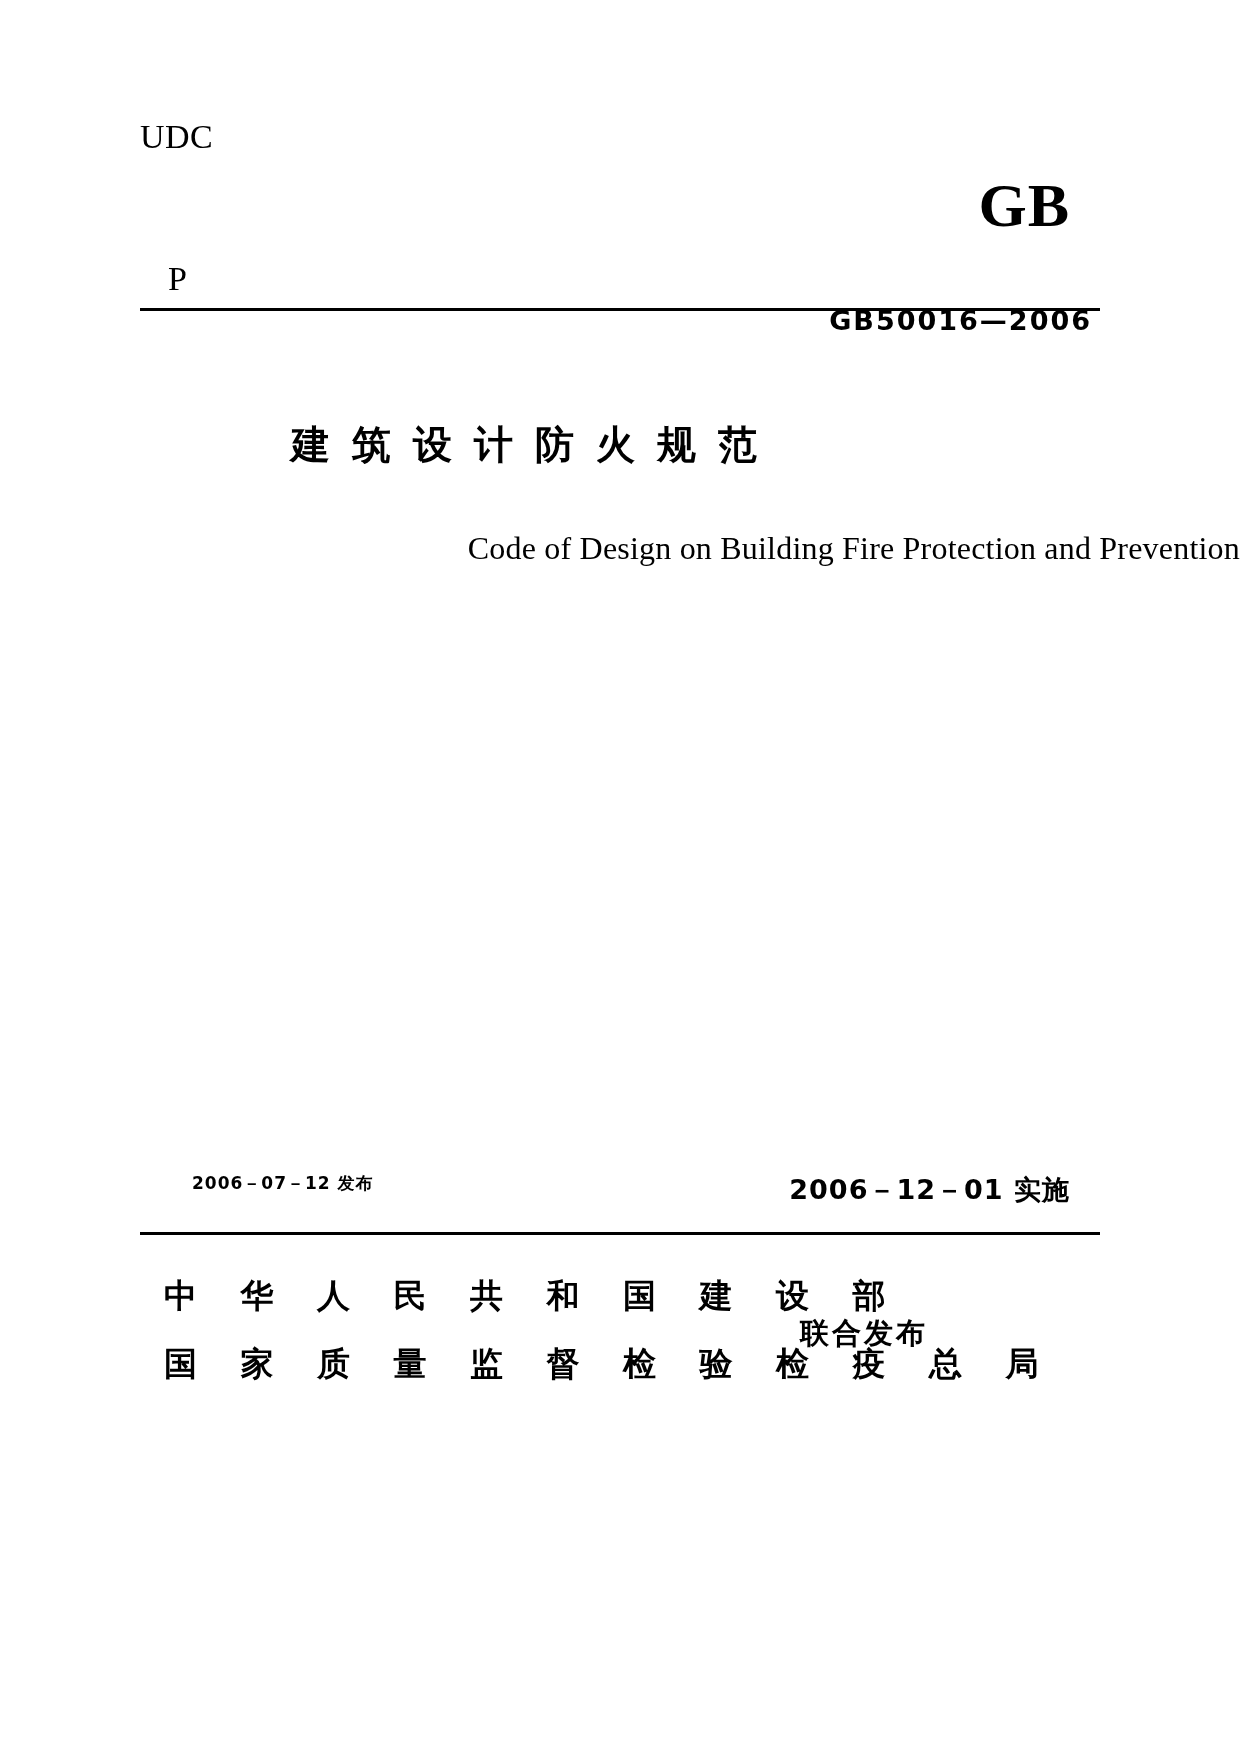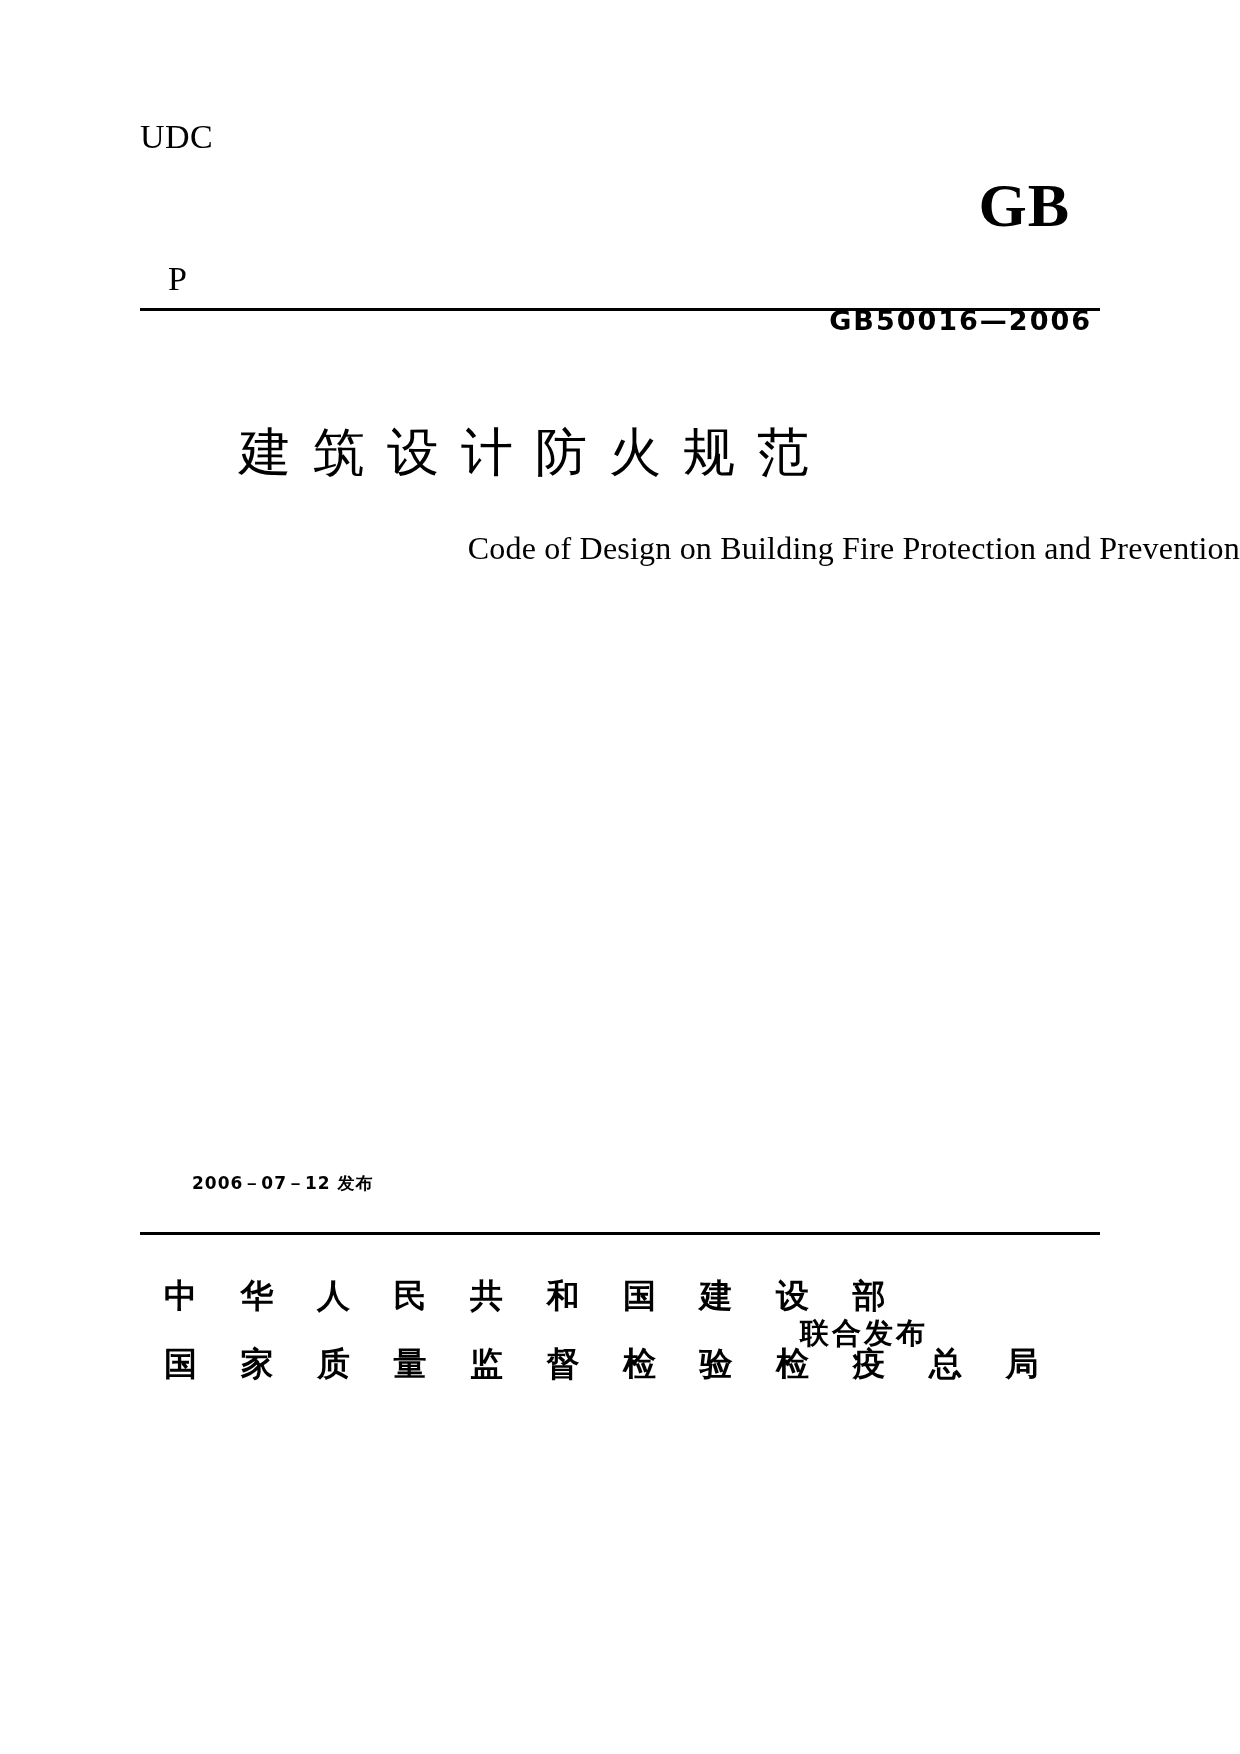--- a/index.html
+++ b/index.html
@@ -92,22 +92,22 @@
   }
 
   
   .title-cn {
     position: absolute;
     left: 0;
     top: 418px;
     width: 1048px;
     text-align: center;
     font-family: "DejaVu Sans", sans-serif;
-    font-size: 52px;
-    font-weight: normal;
+    font-size: 39px;
+    font-weight: bold;
     letter-spacing: 22px;
     text-indent: 22px;
   }
 
   .title-en {
     position: absolute;
     left: 0;
     top: 530px;
     width: 1240px;
     text-align: right;
@@ -197,20 +197,21 @@
     <div class="std-number">GB50016—2006</div>
   </div>
 
   <div class="rule-top"></div>
 
   <div class="title-cn">建筑设计防火规范</div>
   <div class="title-en">Code of Design on Building Fire Protection and Prevention</div>
 
   <div class="dates">
     <div class="date-issue">2006－07－12 发布</div>
+    <div class="date-effective">2006－12－01 实施</div>
   </div>
 
   <div class="rule-bottom"></div>
 
   <div class="publishers">
     <div class="pub-line pub-line-1">中 华 人 民 共 和 国 建 设 部</div>
     <div class="pub-line pub-line-2">国 家 质 量 监 督 检 验 检 疫 总 局</div>
     <div class="joint-issue">联合发布</div>
   </div>
 

